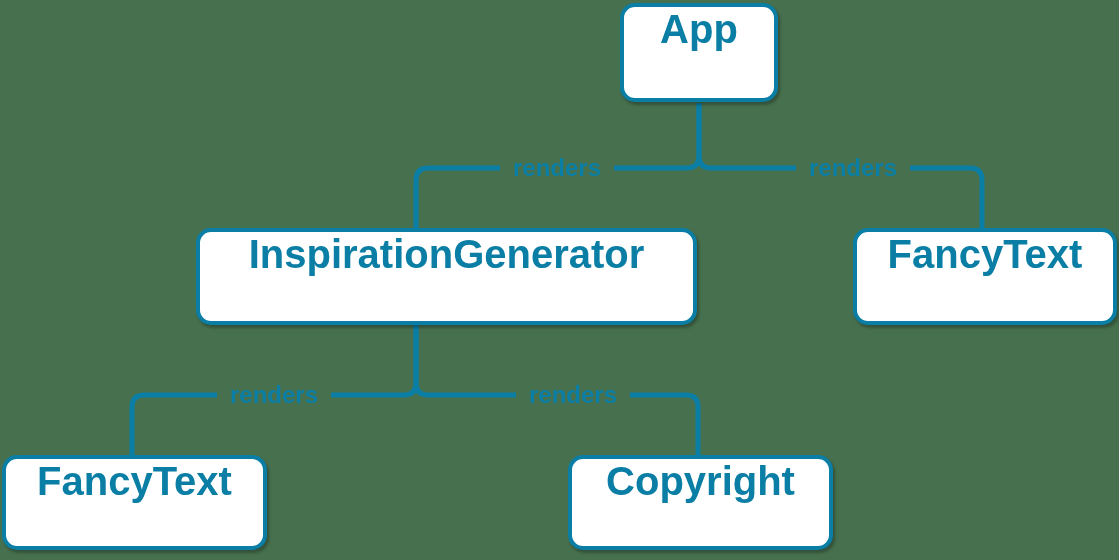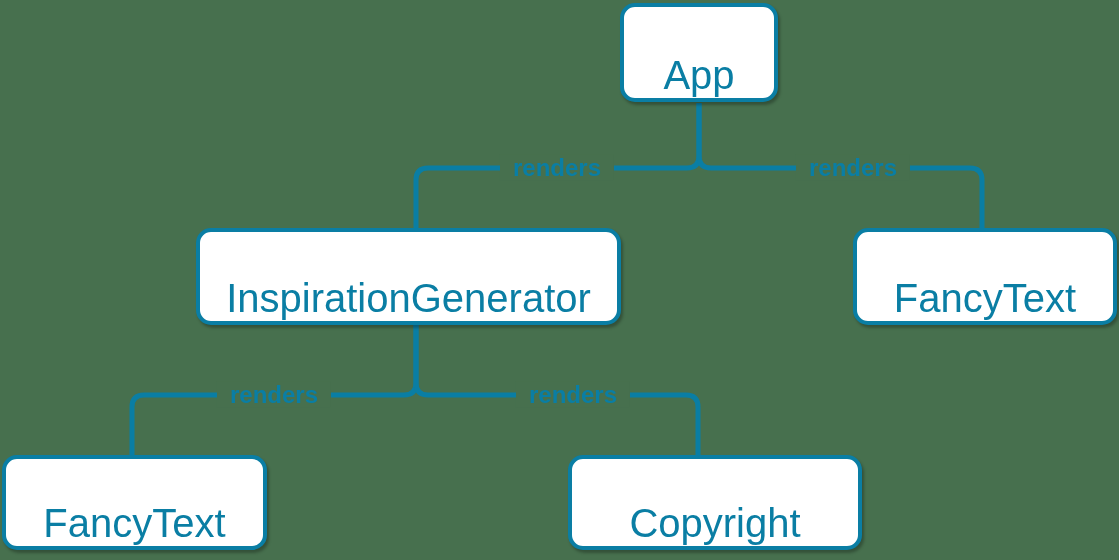--- a/index.html
+++ b/index.html
@@ -28,25 +28,25 @@
     stroke: var(--color-accent, #0A7EA4);
     stroke-width: 5;
   }
   .node {
     position: absolute;
     background: var(--color-node_fill, #FFFFFF);
     border: 4px solid var(--color-accent, #0A7EA4);
     border-radius: 15px;
     box-shadow: 2px 3px 3px rgba(0,0,0,0.28);
     display: flex;
-    align-items: flex-end;
+    align-items: flex-start;
     justify-content: center;
     color: var(--color-accent, #0A7EA4);
     font-size: 40px;
-    font-weight: 400;
+    font-weight: 700;
     white-space: nowrap;
   }
   .edge-label {
     position: absolute;
     transform: translate(-50%, -50%);
     background: var(--color-background, #47704E);
     color: var(--color-accent, #0A7EA4);
     font-size: 24px;
     font-weight: 700;
     padding: 0 13px;
@@ -68,29 +68,29 @@
 
   <div class="edge-label" style="left:557px; top:168px;">renders</div>
   <div class="edge-label" style="left:853px; top:168px;">renders</div>
   <div class="edge-label" style="left:274px; top:395px;">renders</div>
   <div class="edge-label" style="left:573px; top:395px;">renders</div>
 
   <div class="node" style="left:620px; top:3px; width:158px; height:99px;">
     <span>App</span>
   </div>
 
-  <div class="node" style="left:196px; top:228px; width:425px; height:97px;">
+  <div class="node" style="left:196px; top:228px; width:501px; height:97px;">
     <span>InspirationGenerator</span>
   </div>
 
   <div class="node" style="left:853px; top:228px; width:264px; height:97px;">
     <span>FancyText</span>
   </div>
 
   <div class="node" style="left:2px; top:455px; width:265px; height:95px;">
     <span>FancyText</span>
   </div>
 
-  <div class="node" style="left:568px; top:455px; width:294px; height:95px;">
+  <div class="node" style="left:568px; top:455px; width:265px; height:95px;">
     <span>Copyright</span>
   </div>
 
 </div>
 
 </body></html>

